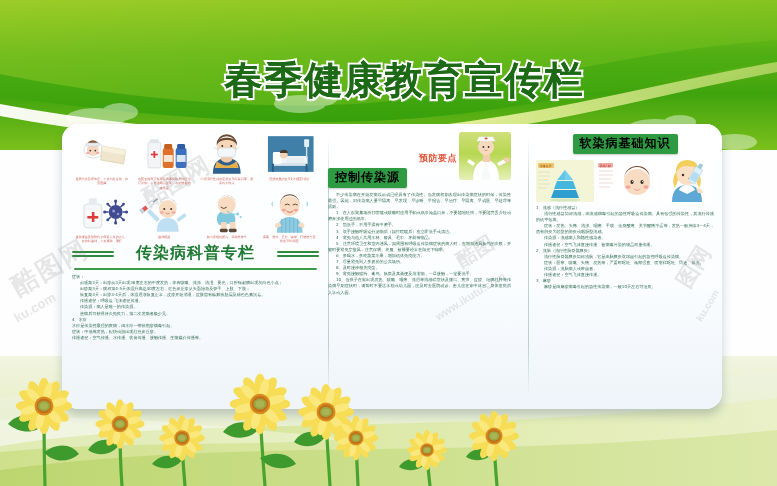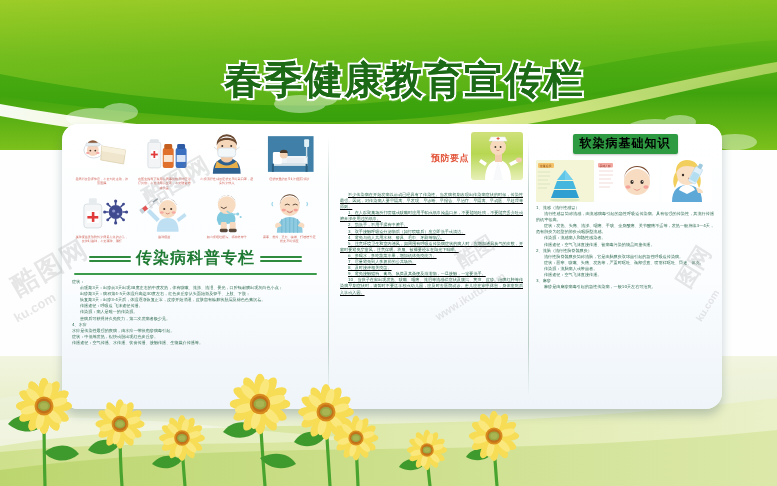--- a/index.html
+++ b/index.html
@@ -46,39 +46,39 @@
   
   .board {
     position:absolute; left:62px; top:124px; width:660px; height:285px;
     background:linear-gradient(180deg,#ffffff 0%,#fbfdff 55%,#eef4f9 100%);
     border-radius:16px;
     box-shadow:0 6px 10px rgba(60,90,110,.28), 0 1px 0 rgba(255,255,255,.9) inset;
     z-index:6; overflow:hidden;
   }
   .col { position:absolute; top:0; height:285px; }
   .col-left   { left:0;    width:265px; padding:8px 8px 4px 10px; }
-  .col-mid    { left:272px; width:195px; padding:8px 6px 4px 6px;text-decoration:underline; }
+  .col-mid    { left:260px; width:195px; padding:8px 6px 4px 6px; }
   .col-right  { left:468px; width:192px; padding:8px 8px 4px 6px; }
 
   .divider {
     position:absolute; top:14px; width:1px; height:258px;
     background:linear-gradient(180deg,rgba(120,160,140,0) 0%,rgba(120,160,140,.45) 20%,rgba(120,160,140,.45) 80%,rgba(120,160,140,0) 100%);
   }
   .div1 { left:266px; }
   .div2 { left:466px; }
 
   
   .ill-grid { display:grid; grid-template-columns:repeat(4,1fr); gap:2px 3px; margin-top:2px; }
   .ill-cell { text-align:center; }
   .ill-art  { height:42px; position:relative; }
   .ill-cap  { font-size:3.1px; line-height:4.3px; color:#d0665a; margin-top:1px; padding:0 2px;
               word-break:break-all; }
 
   
-  .left-heading { margin-top:5px; display:flex; align-items:center; justify-content:center; gap:5px; }
+  .left-heading { display:flex; align-items:center; justify-content:space-between; gap:5px; }
   .lh-lines { display:flex; flex-direction:column; gap:2px; width:42px; }
   .lh-lines i { display:block; height:2px; background:#2e8b3e; border-radius:1px; }
   .lh-text {
     font-family:"DejaVu Serif","Liberation Serif",serif;
     font-weight:bold; font-size:16px; color:#1f7a33; letter-spacing:1px;
     text-shadow:0 1px 0 rgba(255,255,255,.8);
   }
   .rule-green { height:1.5px; background:#3c9b4a; margin:4px 2px 4px 2px; border-radius:1px; }
 
   
@@ -431,20 +431,23 @@
             <rect x="26.5" y="5.2" width="1.2" height="2.6" fill="#e05a4a"></rect>
             <circle cx="24.4" cy="15" r=".9" fill="#3b322c"></circle>
               <circle cx="29.6" cy="15" r=".9" fill="#3b322c"></circle>
             <path d="M25.5,18 q1.5,1.2 3,0" stroke="#c9756a" stroke-width=".7" fill="none"></path>
             <path d="M40,34 L48,30 L46,27 L38,31 Z" fill="#ffffff"></path>
             <ellipse cx="48" cy="28" rx="3" ry="2.4" fill="#f3cdb0"></ellipse>
             <path d="M14,34 L8,30 L10,27 L16,31 Z" fill="#ffffff"></path>
           </svg>
         </div>
         <div class="yfyd">预防要点</div>
+        <div class="banner-row">
+          <span class="green-banner">控制传染源</span>
+        </div>
       </div>
 
       <div class="body-text" style="margin-top:2px;">
         <p class="indent">不少传染病在开始发病以前就已经具有了传染性。当发病初期表现出传染病症状的时候，传染性最强。因此，对传染病人要早隔离、早发现、早诊断、早报告、早治疗、早隔离、早就医、早处理等原则。</p>
         <p class="indent">1、在人群聚集场所打喷嚏或咳嗽时应用手帕或纸巾掩盖口鼻，不要随地吐痰，不要随意丢弃吐或擦鼻涕使用过的纸巾。</p>
         <p class="indent">2、勤洗手，不用手揉有中擦手。</p>
         <p class="indent">3、双手接触呼吸道分泌物后（如打喷嚏后）应立即洗手或清洁。</p>
         <p class="indent">4、避免与他人共用水杯、餐具、毛巾、牙刷等物品。</p>
         <p class="indent">5、注意环境卫生和室内通风，如周围有呼吸道传染病症状的病人时，应增加通风换气的次数，开窗时要避免穿堂风，注意保暖。衣服、被褥要经常在阳光下晾晒。</p>
         <p class="indent">6、多喝水，多吃蔬菜水果，增加机体免疫能力。</p>

